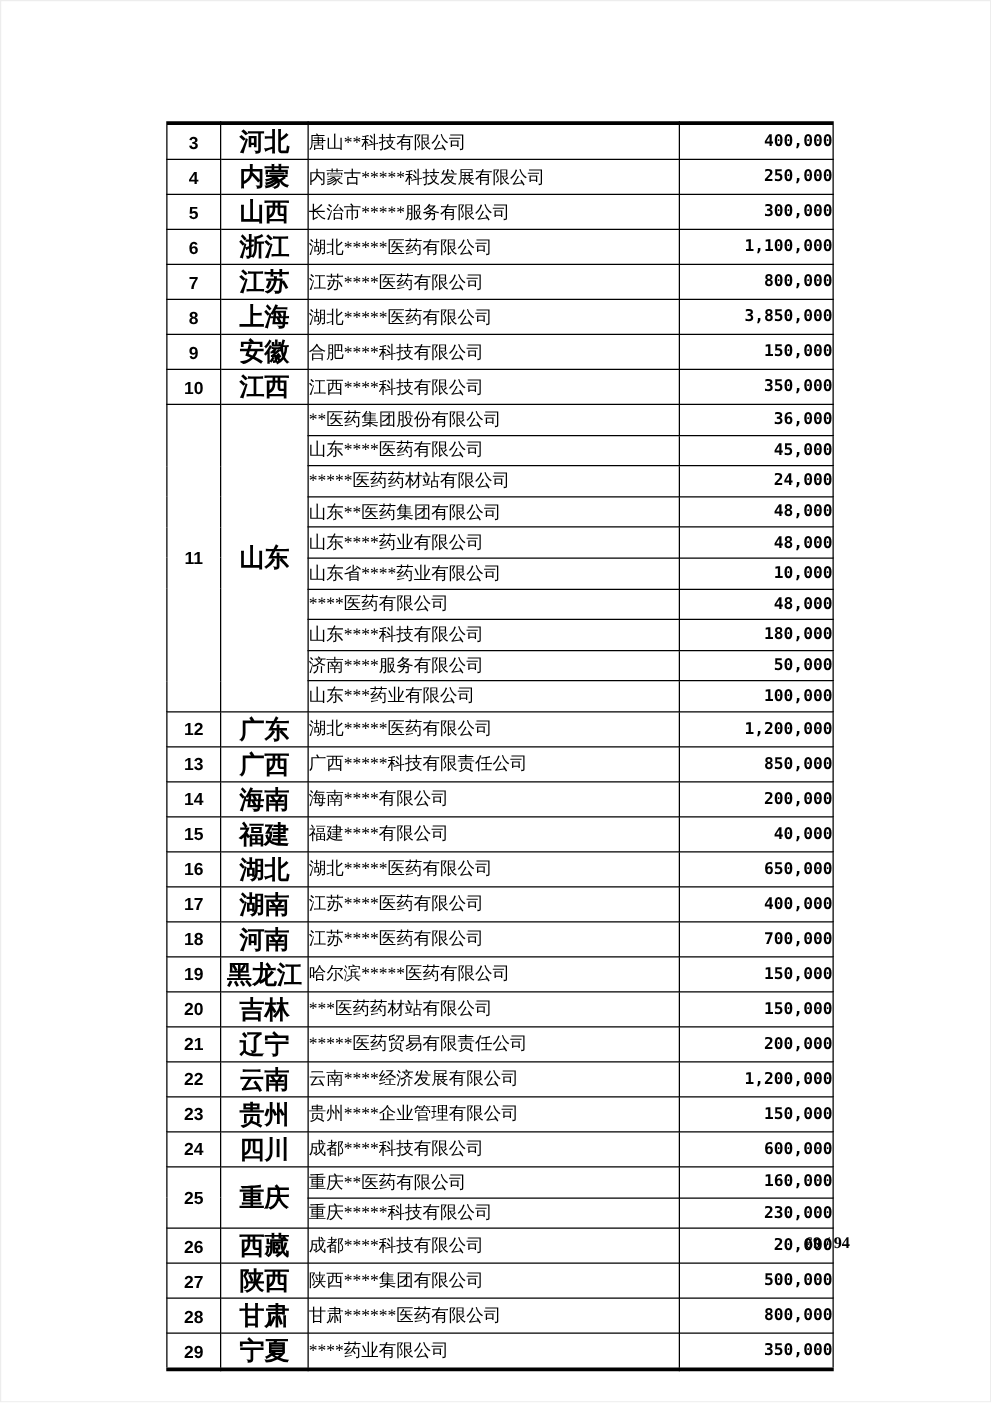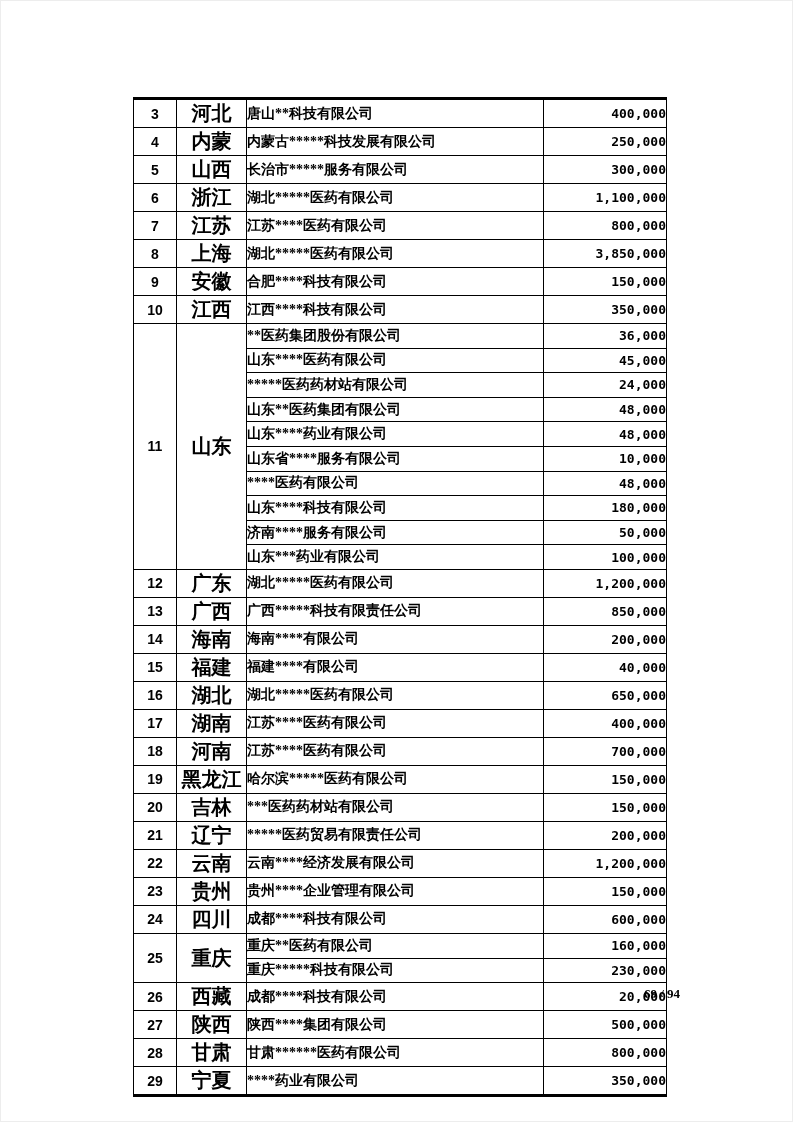--- a/index.html
+++ b/index.html
@@ -42,21 +42,21 @@
     vertical-align: middle;
     font-family: "Liberation Serif", serif;
     font-weight: bold;
     font-size: 20px;
   }
   td.company {
     text-align: left;
     vertical-align: middle;
     padding-left: 7px;
     font-family: "Liberation Serif", serif;
-    font-weight: bold;
+    font-weight: normal;
     font-size: 14px;
   }
   td.amount {
     text-align: right;
     vertical-align: middle;
     padding-right: 13px;
     font-family: "DejaVu Sans Mono", monospace;
     font-weight: bold;
     font-size: 13px;
   }
@@ -149,21 +149,21 @@
         </tr>
         <tr>
           <td class="company">山东**医药集团有限公司</td>
           <td class="amount">48,000</td>
         </tr>
         <tr>
           <td class="company">山东****药业有限公司</td>
           <td class="amount">48,000</td>
         </tr>
         <tr>
-          <td class="company">山东省****服务有限公司</td>
+          <td class="company">山东省****药业有限公司</td>
           <td class="amount">10,000</td>
         </tr>
         <tr>
           <td class="company">****医药有限公司</td>
           <td class="amount">48,000</td>
         </tr>
         <tr>
           <td class="company">山东****科技有限公司</td>
           <td class="amount">180,000</td>
         </tr>

